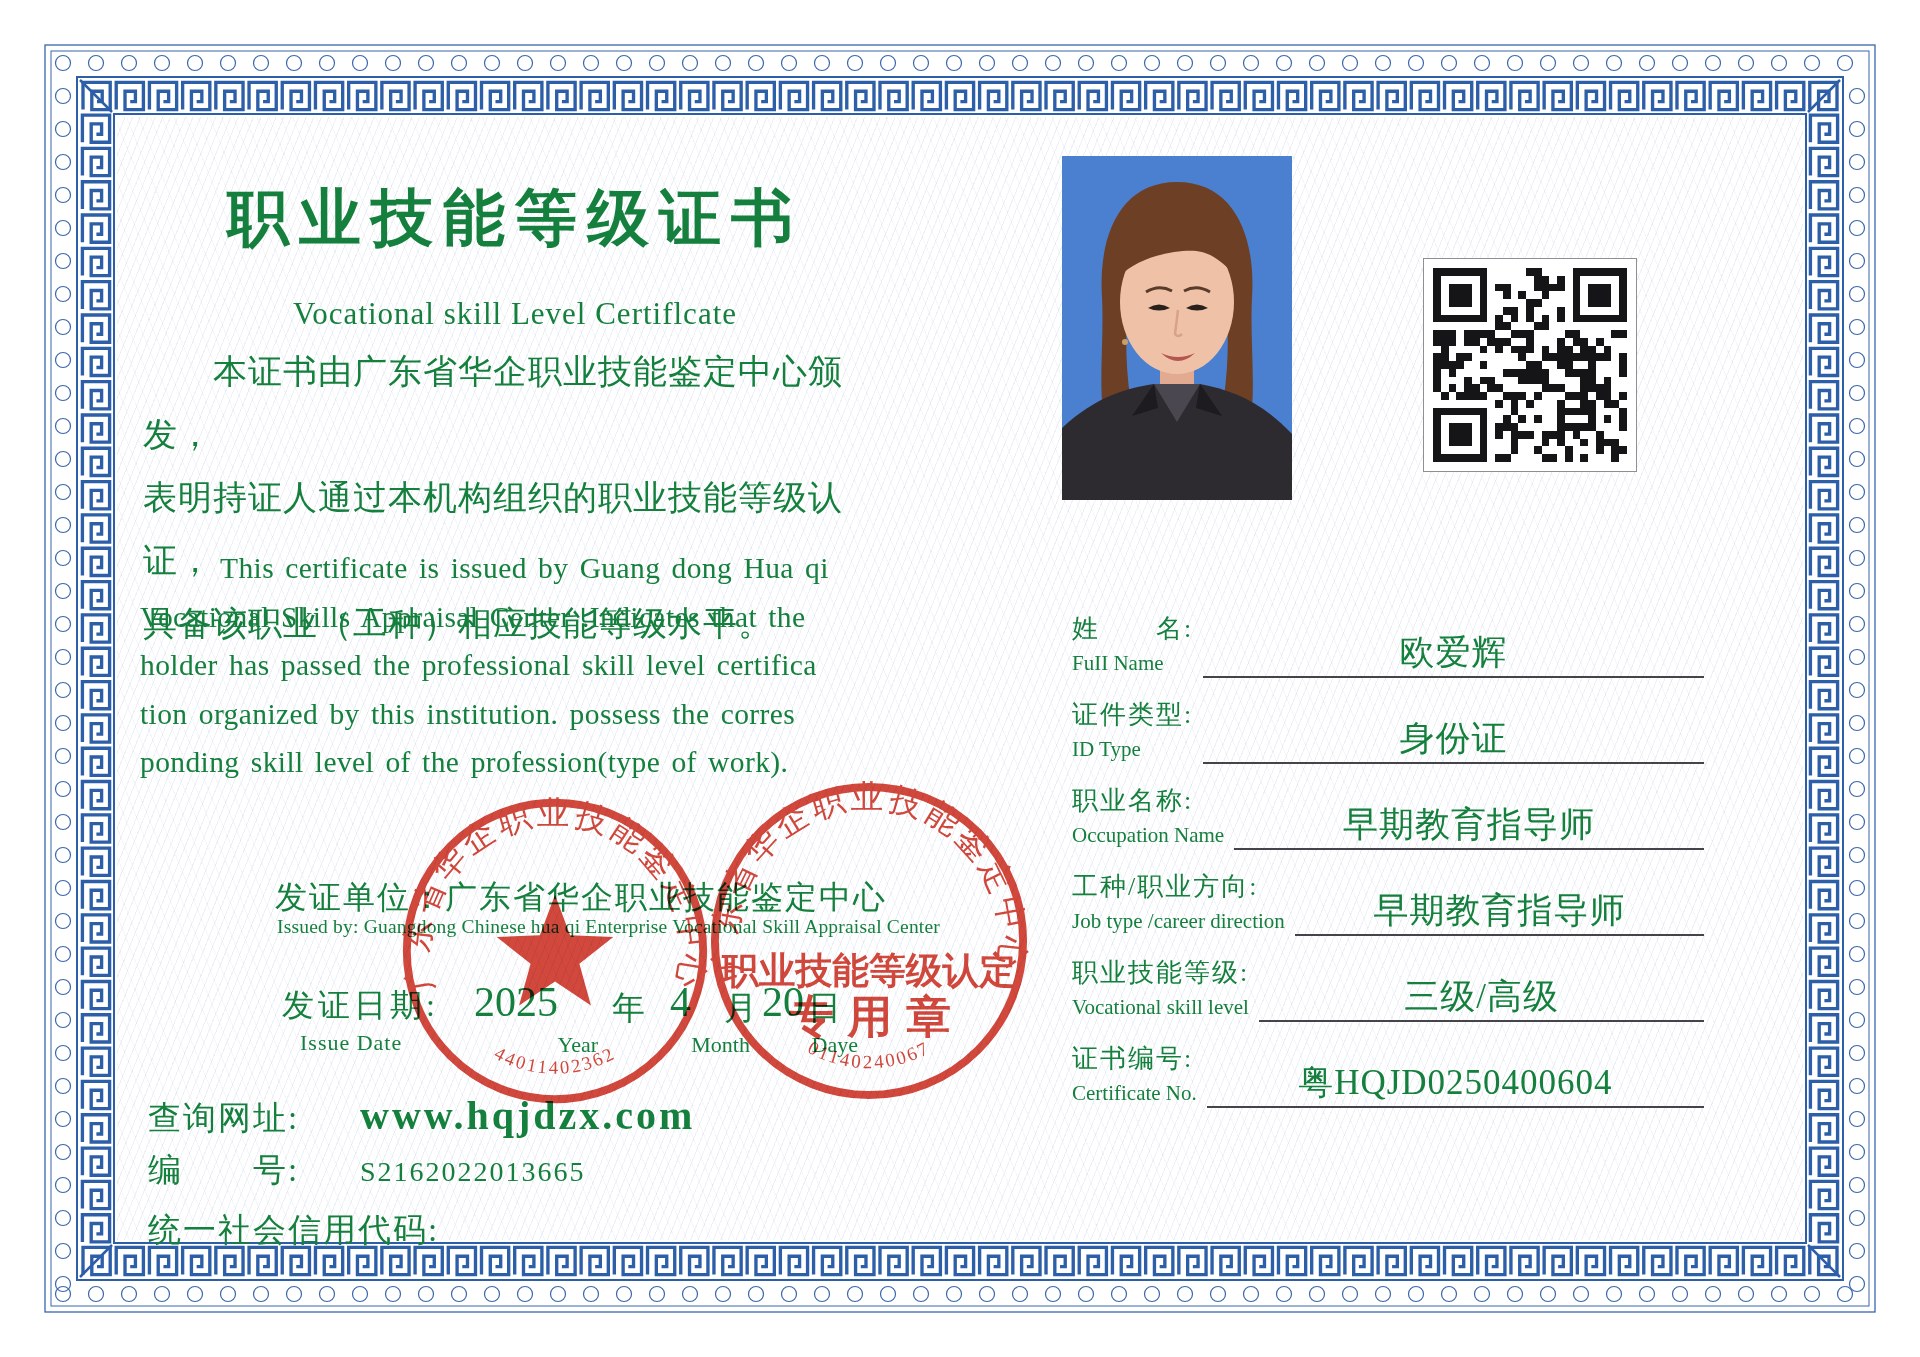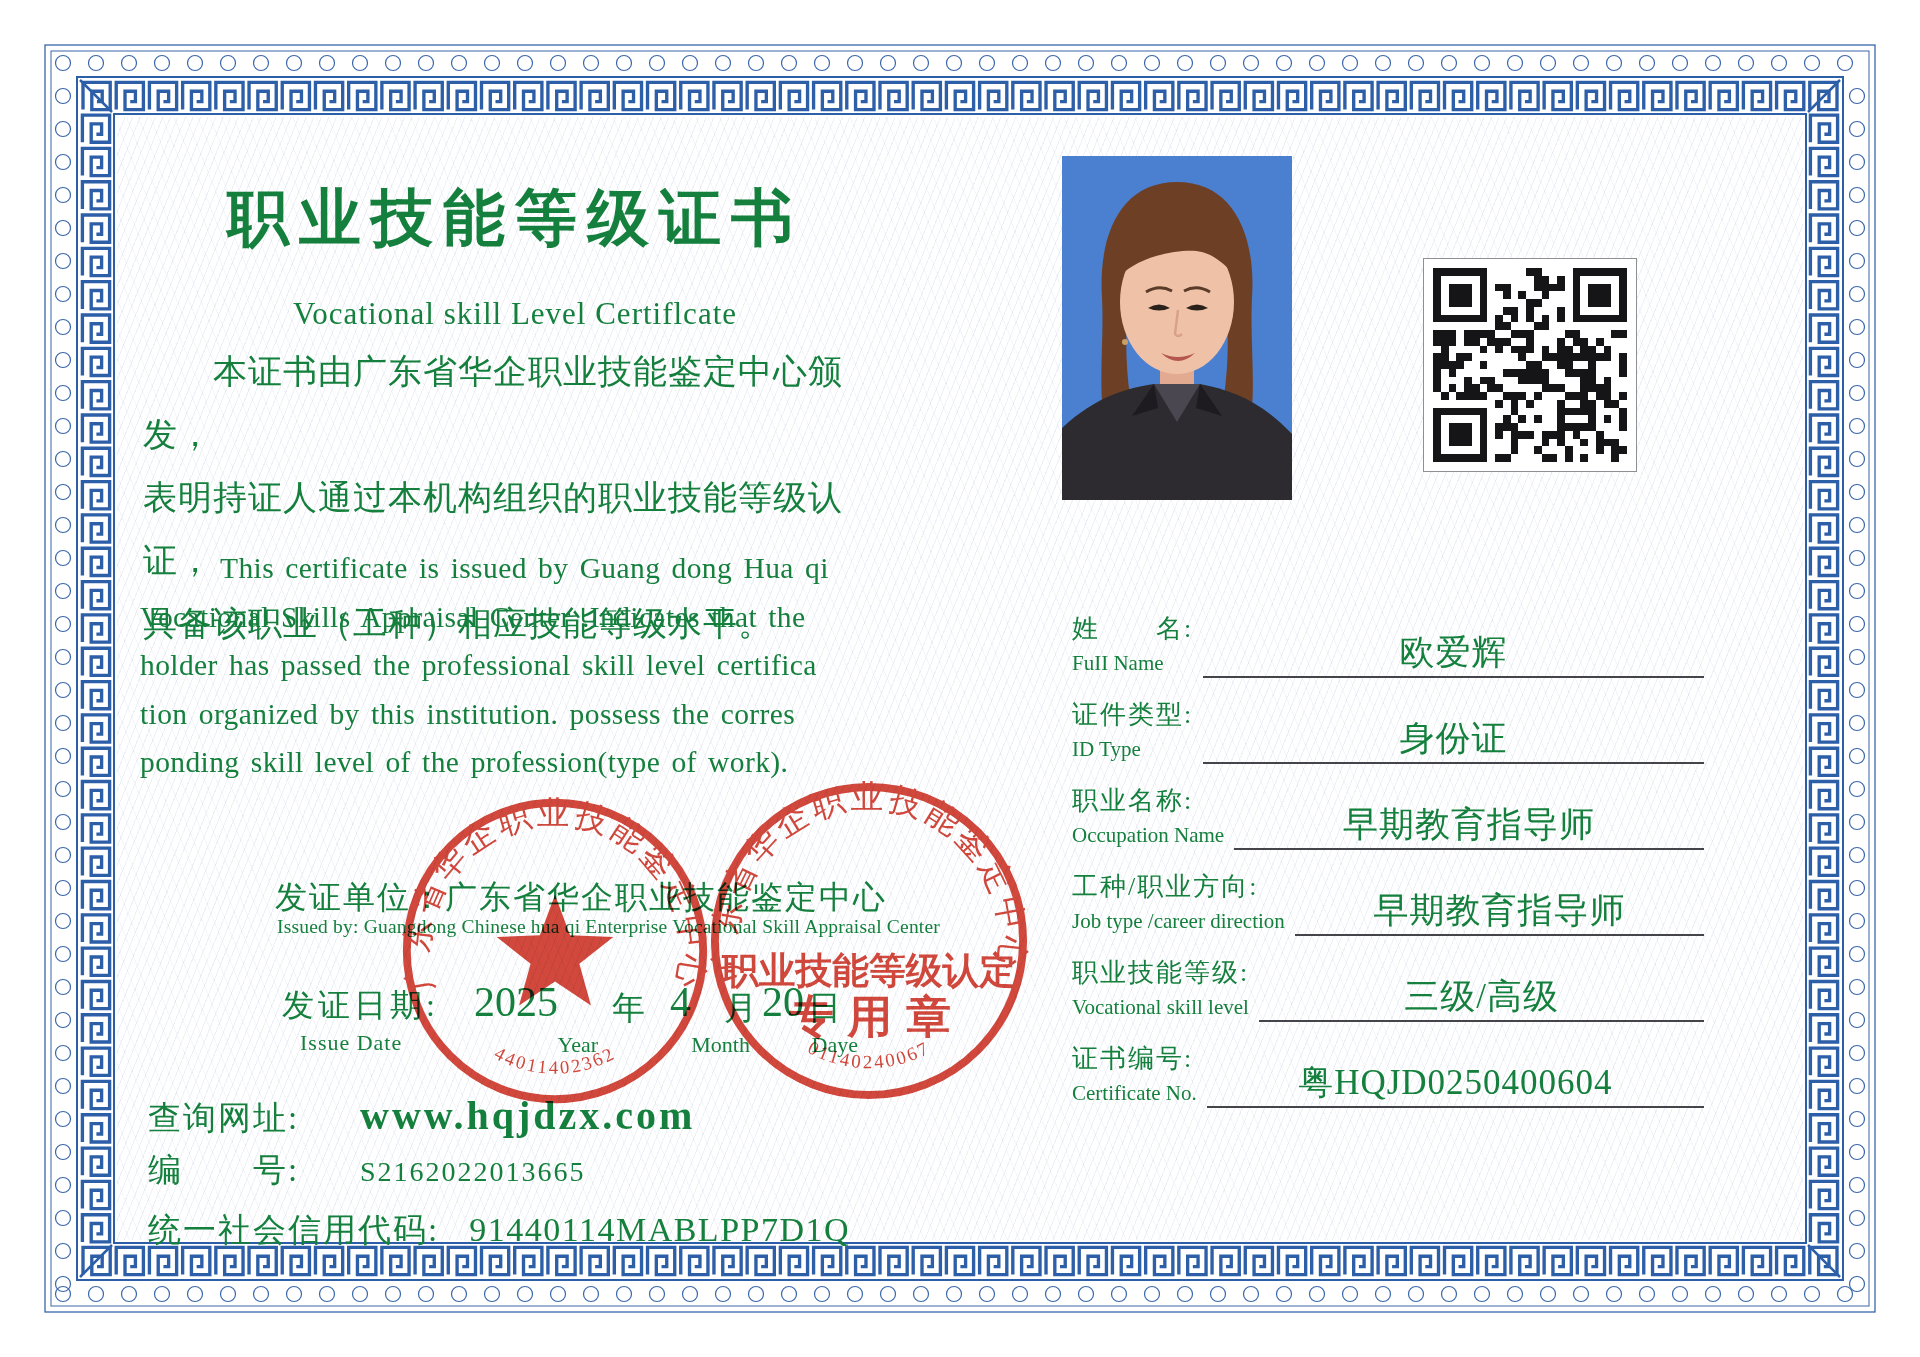--- a/index.html
+++ b/index.html
@@ -463,21 +463,20 @@
   <div class="abs footer-row" style="top:1092px;">
     <span class="f-lbl">查询网址:</span>
     <span class="v-site">www.hqjdzx.com</span>
   </div>
   <div class="abs footer-row" style="top:1148px;">
     <span class="f-lbl">编　　号:</span>
     <span class="v-no">S2162022013665</span>
   </div>
   <div class="abs footer-row" style="top:1208px;">
     <span class="f-lbl wide">统一社会信用代码:</span>
-    <span class="v-credit">91440114MABLPP7D1Q</span>
   </div>
 
   <svg class="abs photo" viewBox="0 0 230 344">
     <rect x="0" y="0" width="230" height="344" fill="#4b80d1"></rect>
     <path d="M115 26 C58 26 36 80 40 142 C43 200 30 262 56 306 L82 306 C64 244 62 192 66 150 C72 92 92 66 115 62 C138 66 158 92 164 150 C168 192 166 244 148 306 L176 306 C200 262 187 200 190 142 C194 80 172 26 115 26 Z" fill="#6d4026"></path>
     <rect x="98" y="206" width="34" height="34" fill="#e2ab91"></rect>
     <ellipse cx="115" cy="146" rx="57" ry="72" fill="#efc2a8"></ellipse>
     <path d="M58 120 C64 74 84 56 115 54 C150 56 168 78 172 118 C150 96 140 92 112 96 C88 100 70 108 58 120 Z" fill="#6d4026"></path>
     <path d="M84 136 Q97 128 110 135" stroke="#5a3b2a" stroke-width="3" fill="none"></path>
     <path d="M122 135 Q135 128 148 136" stroke="#5a3b2a" stroke-width="3" fill="none"></path>

